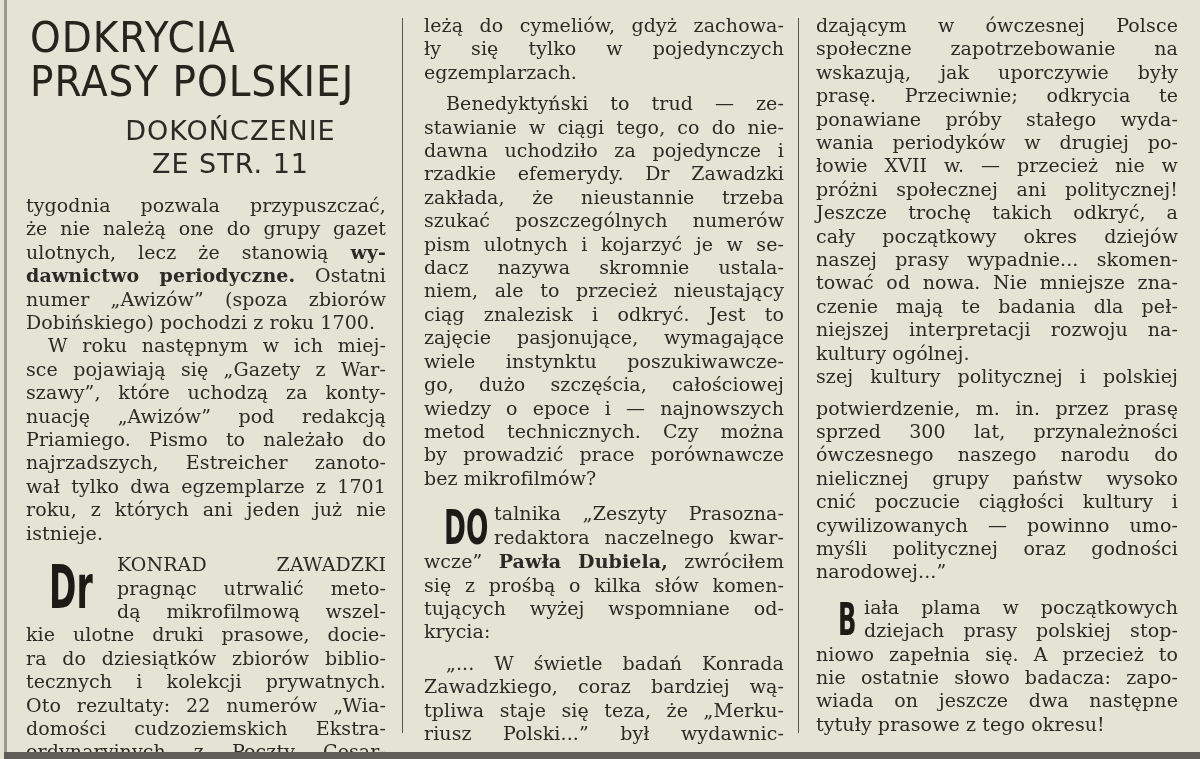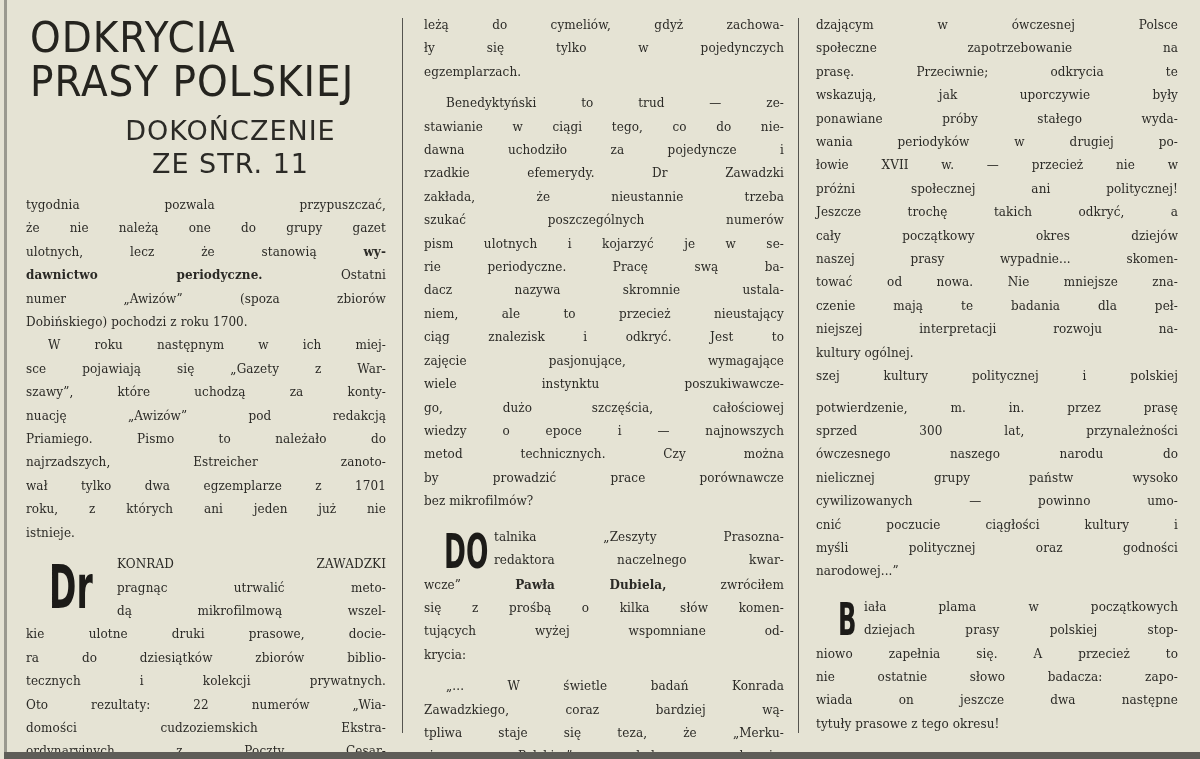--- a/index.html
+++ b/index.html
@@ -41,21 +41,21 @@
       font-family: "DejaVu Sans", sans-serif;
       font-size: 27px;
       line-height: 33px;
       letter-spacing: 1px;
       color: #2b2a26;
       margin: 10px 0 0 49px;
       text-align: center;
     }
     p.t {
       margin: 0;
-      font-size: 12px;
+      font-size: 19px;
       line-height: 23.4px;
       text-align: justify;
       text-align-last: left;
       letter-spacing: 0.1px;
     }
     .gap { height: 8px; }
     b { font-weight: 700; }
     .line { display: block; text-align: justify; text-align-last: justify; white-space: nowrap; }
     .line.last { text-align-last: left; }
 
@@ -138,21 +138,20 @@
     </p>
     <div class="gap"></div>
     <p class="t">
       <span class="line" style="padding-left:22px">Benedyktyński to trud — ze-</span>
       <span class="line">stawianie w ciągi tego, co do nie-</span>
       <span class="line">dawna uchodziło za pojedyncze i</span>
       <span class="line">rzadkie efemerydy. Dr Zawadzki</span>
       <span class="line">zakłada, że nieustannie trzeba</span>
       <span class="line">szukać poszczególnych numerów</span>
       <span class="line">pism ulotnych i kojarzyć je w se-</span>
-      <span class="line">rie periodyczne. Pracę swą ba-</span>
       <span class="line">dacz nazywa skromnie ustala-</span>
       <span class="line">niem, ale to przecież nieustający</span>
       <span class="line">ciąg znalezisk i odkryć. Jest to</span>
       <span class="line">zajęcie pasjonujące, wymagające</span>
       <span class="line">wiele instynktu poszukiwawcze-</span>
       <span class="line">go, dużo szczęścia, całościowej</span>
       <span class="line">wiedzy o epoce i — najnowszych</span>
       <span class="line">metod technicznych. Czy można</span>
       <span class="line">by prowadzić prace porównawcze</span>
       <span class="line last">bez mikrofilmów?</span>
@@ -179,43 +178,43 @@
       <span class="line">riusz Polski...” był wydawnic-</span>
 
     </p>
   </div>
 
   <div class="col col3">
     <div style="height:14px"></div>
     <p class="t">
       <span class="line">dzającym w ówczesnej Polsce</span>
       <span class="line">społeczne zapotrzebowanie na</span>
+      <span class="line">wskazują, jak uporczywie były</span>
       <span class="line">prasę. Przeciwnie; odkrycia te</span>
-      <span class="line">wskazują, jak uporczywie były</span>
       <span class="line">ponawiane próby stałego wyda-</span>
       <span class="line">wania periodyków w drugiej po-</span>
       <span class="line">łowie XVII w. — przecież nie w</span>
       <span class="line">próżni społecznej ani politycznej!</span>
       <span class="line">Jeszcze trochę takich odkryć, a</span>
       <span class="line">cały początkowy okres dziejów</span>
       <span class="line">naszej prasy wypadnie... skomen-</span>
       <span class="line">tować od nowa. Nie mniejsze zna-</span>
       <span class="line">czenie mają te badania dla peł-</span>
       <span class="line">niejszej interpretacji rozwoju na-</span>
       <span class="line last">kultury ogólnej.</span>
       <span class="line">szej kultury politycznej i polskiej</span>
     </p>
     <div class="gap"></div>
     <p class="t">
       <span class="line">potwierdzenie, m. in. przez prasę</span>
       <span class="line">sprzed 300 lat, przynależności</span>
       <span class="line">ówczesnego naszego narodu do</span>
       <span class="line">nielicznej grupy państw wysoko</span>
+      <span class="line">cnić poczucie ciągłości kultury i</span>
       <span class="line">cywilizowanych — powinno umo-</span>
-      <span class="line">cnić poczucie ciągłości kultury i</span>
       <span class="line">myśli politycznej oraz godności</span>
       <span class="line last">narodowej...”</span>
     </p>
     <div style="height:12px"></div>
     <div class="dropcap-wrap">
       <span class="dropcap dc-b">B</span>
       <p class="t">
         <span class="line">iała plama w początkowych</span>
         <span class="line">dziejach prasy polskiej stop-</span>
       </p>

